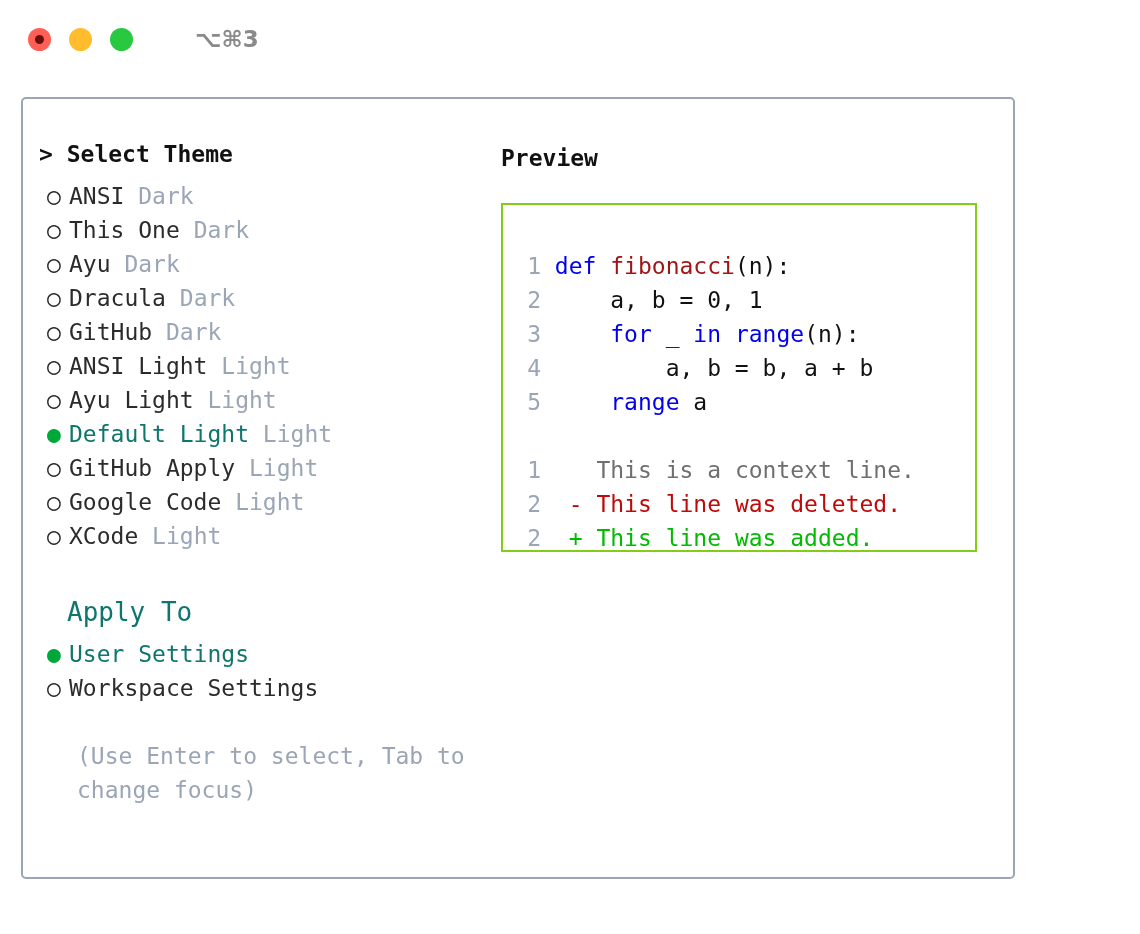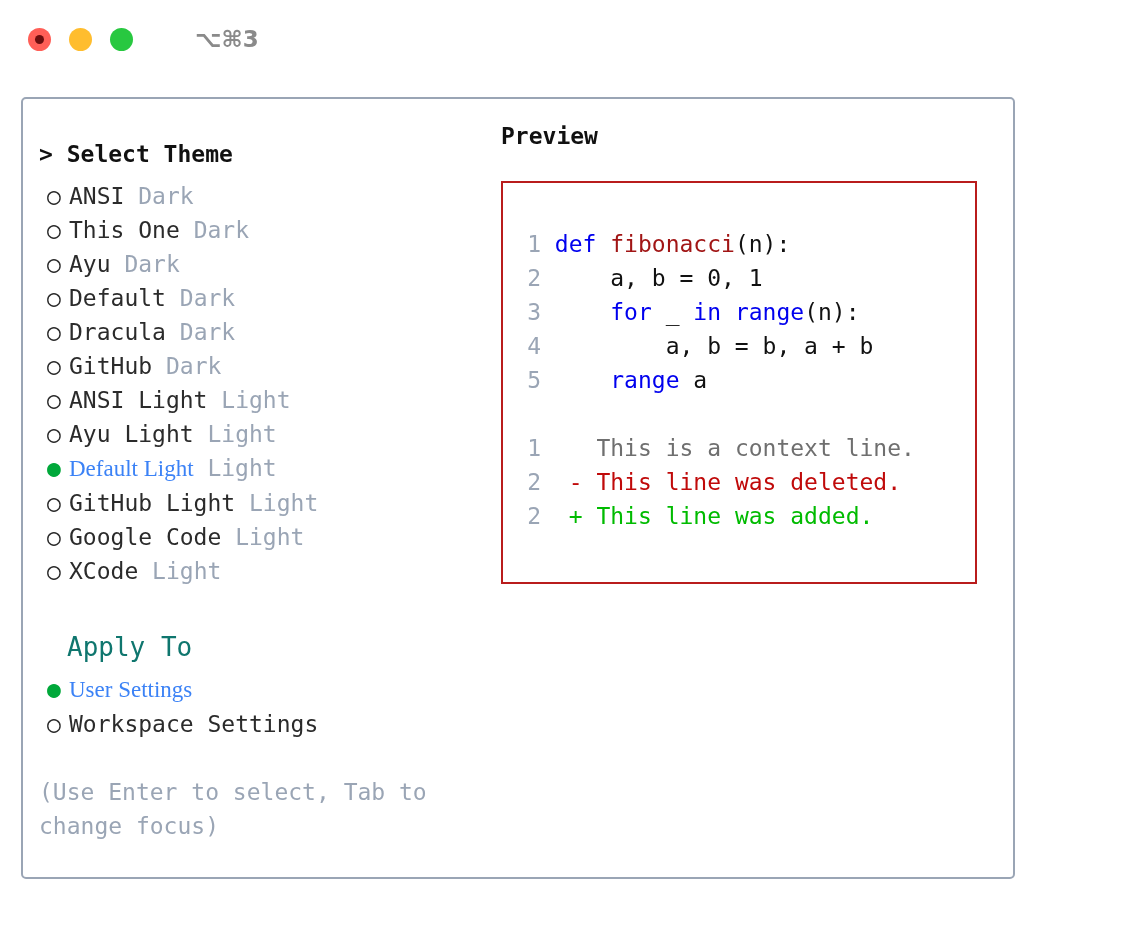--- a/index.html
+++ b/index.html
@@ -85,21 +85,21 @@
   
   .left-col {
     position: absolute;
     left: 16px;
     top: 38px;
     width: 460px;
   }
   .right-col {
     position: absolute;
     left: 478px;
-    top: 20px;
+    top: 42px;
     width: 500px;
   }
 
   .section-head {
     font-size: 23px;
     font-weight: bold;
     color: #111111;
     line-height: 34px;
     white-space: pre;
   }
@@ -111,55 +111,56 @@
     color: #2b2b2b;
     white-space: pre;
     display: block;
   }
   .opt .bullet {
     display: inline-block;
     width: 22px;
     color: #2b2b2b;
   }
   .opt.selected .bullet { color: #00a83a; }
-  .opt.selected .label  { color: #3b82f6; font-family: Liberation Serif, serif; }
+  .opt.selected .label  { color: #0f766e; }
   .opt .label { color: #2b2b2b; }
   .opt .tag   { color: #9aa5b5; }
 
   .spacer-sm { height: 34px; }
 
   .apply-head {
     font-size: 26px;
     line-height: 34px;
     color: #0f766e;
     white-space: pre;
     padding-left: 28px;
   }
 
   .hint {
     margin-top: 34px;
     font-size: 23px;
     line-height: 34px;
     color: #9aa5b5;
     width: 420px;
     white-space: pre-wrap;
+    margin-left: 38px;
   }
 
   
   .preview-title {
     font-size: 23px;
     font-weight: bold;
     color: #111111;
     line-height: 34px;
   }
   .preview-box {
     margin-top: 28px;
     width: 476px;
-    height: 403px;
-    border: 2px solid #b91c1c;
+    height: 349px;
+    border: 2px solid #84cc16;
     box-sizing: border-box;
     background: #ffffff;
     padding: 44px 0 0 0;
   }
   .code-line {
     font-size: 23px;
     line-height: 34px;
     white-space: pre;
     padding-left: 20px;
   }
@@ -194,27 +195,26 @@
   <div class="panel">
 
     <div class="left-col">
 
       <div class="section-head">&gt; Select Theme</div>
 
       <div class="opt-list" id="theme-list">
           <div class="opt"><span class="bullet">○</span><span class="label">ANSI</span><span class="tag"> Dark</span></div>
           <div class="opt"><span class="bullet">○</span><span class="label">This One</span><span class="tag"> Dark</span></div>
           <div class="opt"><span class="bullet">○</span><span class="label">Ayu</span><span class="tag"> Dark</span></div>
-          <div class="opt"><span class="bullet">○</span><span class="label">Default</span><span class="tag"> Dark</span></div>
           <div class="opt"><span class="bullet">○</span><span class="label">Dracula</span><span class="tag"> Dark</span></div>
           <div class="opt"><span class="bullet">○</span><span class="label">GitHub</span><span class="tag"> Dark</span></div>
           <div class="opt"><span class="bullet">○</span><span class="label">ANSI Light</span><span class="tag"> Light</span></div>
           <div class="opt"><span class="bullet">○</span><span class="label">Ayu Light</span><span class="tag"> Light</span></div>
           <div class="opt selected"><span class="bullet">●</span><span class="label">Default Light</span><span class="tag"> Light</span></div>
-          <div class="opt"><span class="bullet">○</span><span class="label">GitHub Light</span><span class="tag"> Light</span></div>
+          <div class="opt"><span class="bullet">○</span><span class="label">GitHub Apply</span><span class="tag"> Light</span></div>
           <div class="opt"><span class="bullet">○</span><span class="label">Google Code</span><span class="tag"> Light</span></div>
           <div class="opt"><span class="bullet">○</span><span class="label">XCode</span><span class="tag"> Light</span></div>
         </div>
 
       <div class="spacer-sm"></div>
 
       <div class="apply-head">Apply To</div>
 
       <div class="opt-list" id="apply-list">
           <div class="opt selected"><span class="bullet">●</span><span class="label">User Settings</span></div>

